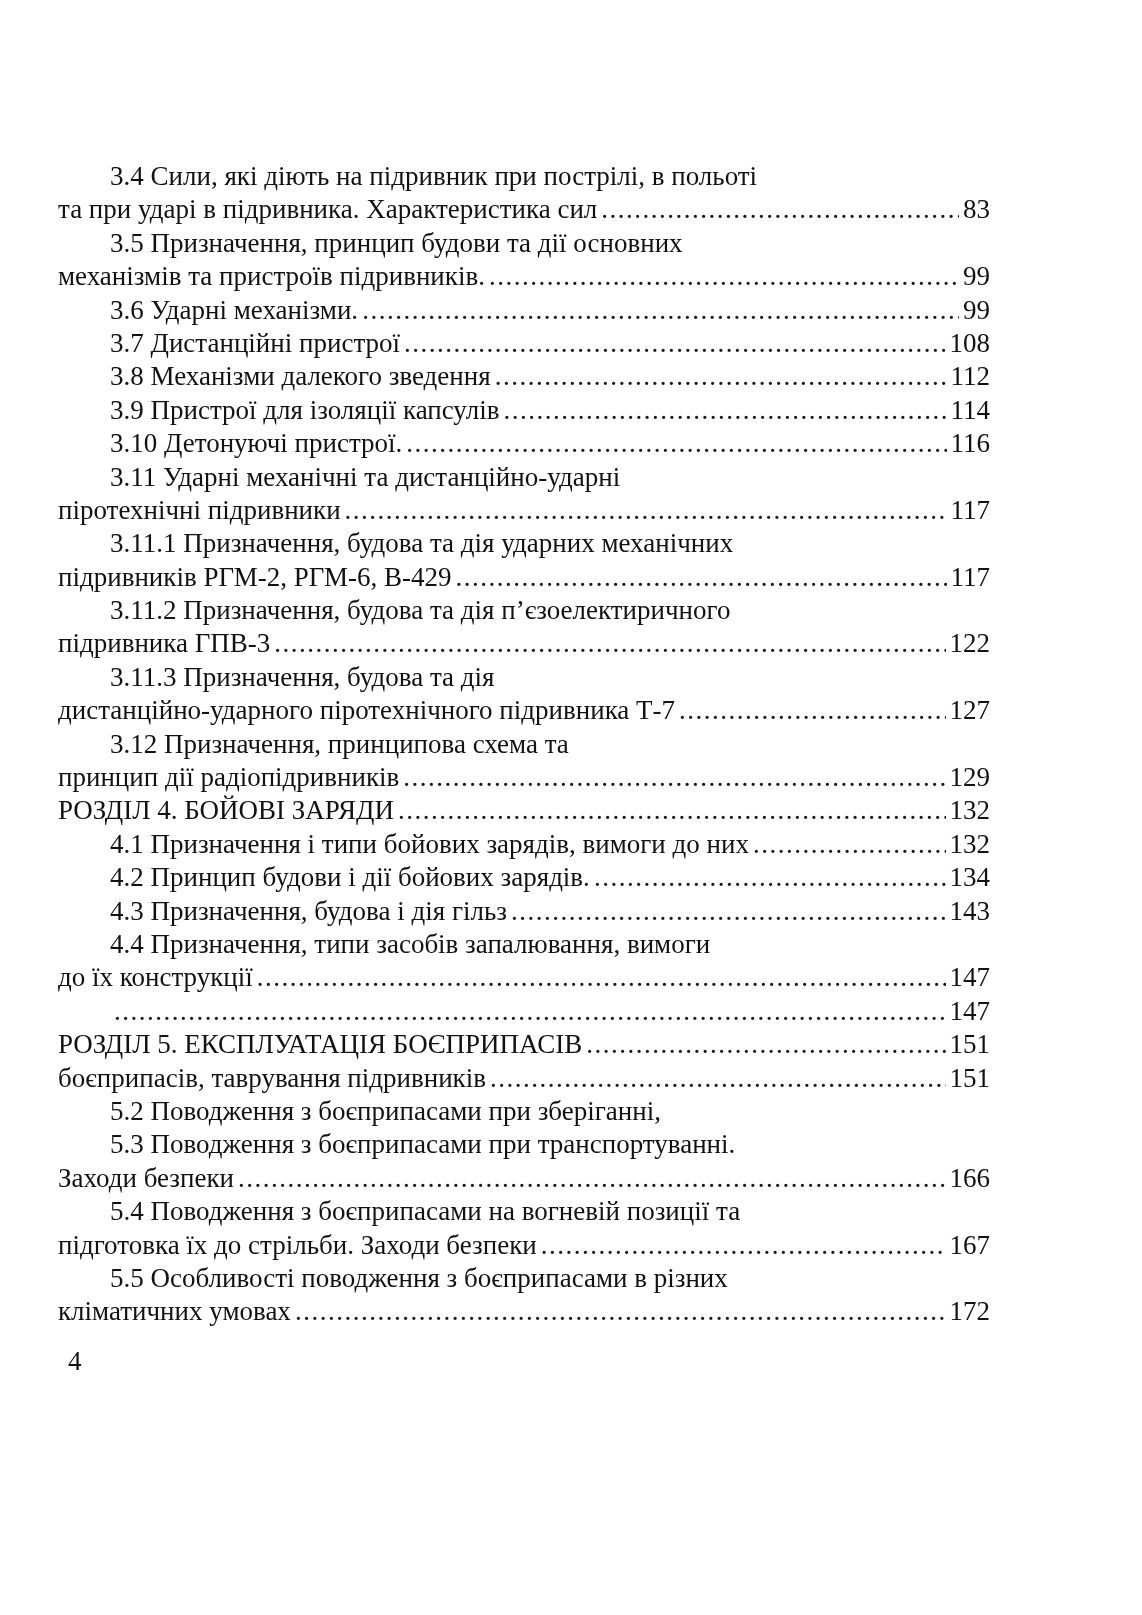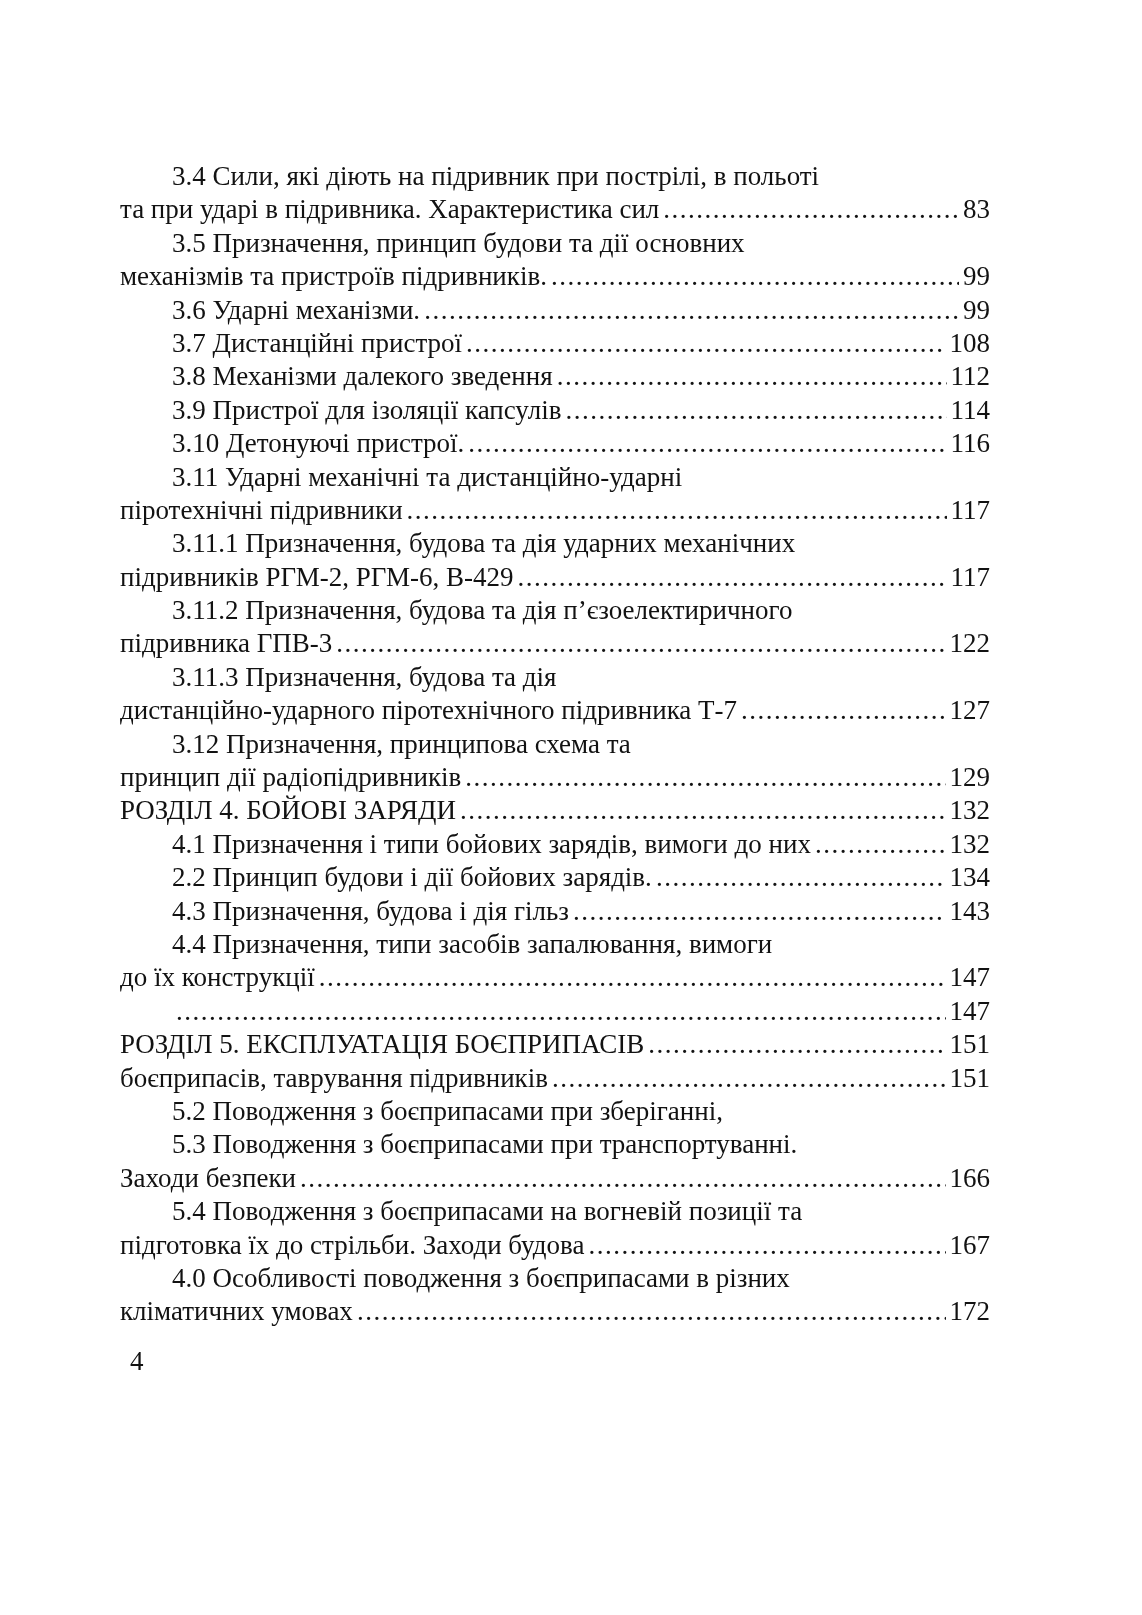--- a/index.html
+++ b/index.html
@@ -13,21 +13,21 @@
     height: 1615px;
     position: relative;
     font-family: "Liberation Serif", serif;
     color: #121212;
     overflow: hidden;
   }
   .page {
     box-sizing: border-box;
     width: 1142px;
     height: 1615px;
-    padding: 160px 152px 0 120px;
+    padding: 160px 152px 0 58px;
     background: #ffffff;
   }
   .toc {
     width: 100%;
   }
   .toc-line {
     display: flex;
     align-items: baseline;
     height: 33.4px;
     line-height: 33.4px;
@@ -163,21 +163,21 @@
     <span class="entry-text">РОЗДІЛ 4. БОЙОВІ ЗАРЯДИ</span>
     <span class="leader"></span>
     <span class="pageno">132</span>
   </div>
       <div class="toc-line indent">
     <span class="entry-text">4.1 Призначення і типи бойових зарядів, вимоги до них</span>
     <span class="leader"></span>
     <span class="pageno">132</span>
   </div>
       <div class="toc-line indent">
-    <span class="entry-text">2.2 Принцип будови і дії бойових зарядів.</span>
+    <span class="entry-text">4.2 Принцип будови і дії бойових зарядів.</span>
     <span class="leader"></span>
     <span class="pageno">134</span>
   </div>
       <div class="toc-line indent">
     <span class="entry-text">4.3 Призначення, будова і дія гільз</span>
     <span class="leader"></span>
     <span class="pageno">143</span>
   </div>
       <div class="toc-line indent">
     <span class="entry-text">4.4 Призначення, типи засобів запалювання, вимоги</span>
@@ -213,26 +213,26 @@
       <div class="toc-line">
     <span class="entry-text">Заходи безпеки</span>
     <span class="leader"></span>
     <span class="pageno">166</span>
   </div>
       <div class="toc-line indent">
     <span class="entry-text">5.4 Поводження з боєприпасами на вогневій позиції та</span>
 
   </div>
       <div class="toc-line">
-    <span class="entry-text">підготовка їх до стрільби. Заходи будова</span>
+    <span class="entry-text">підготовка їх до стрільби. Заходи безпеки</span>
     <span class="leader"></span>
     <span class="pageno">167</span>
   </div>
       <div class="toc-line indent">
-    <span class="entry-text">4.0 Особливості поводження з боєприпасами в різних</span>
+    <span class="entry-text">5.5 Особливості поводження з боєприпасами в різних</span>
 
   </div>
       <div class="toc-line">
     <span class="entry-text">кліматичних умовах</span>
     <span class="leader"></span>
     <span class="pageno">172</span>
   </div>
     </div>
   <div class="footer">4</div>
 </div>

